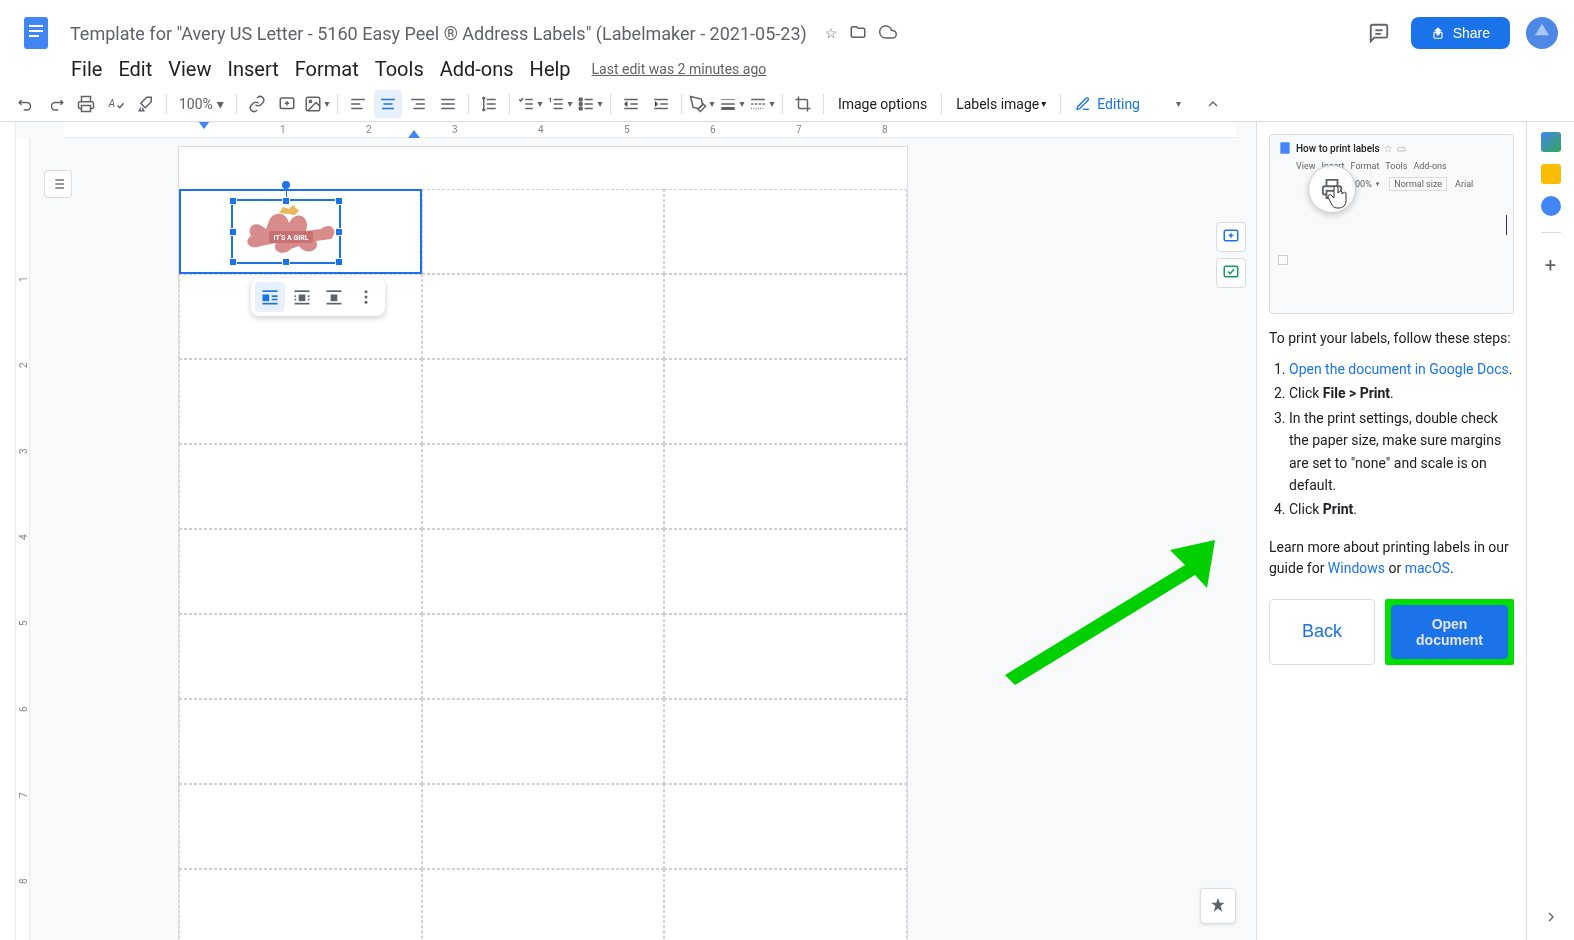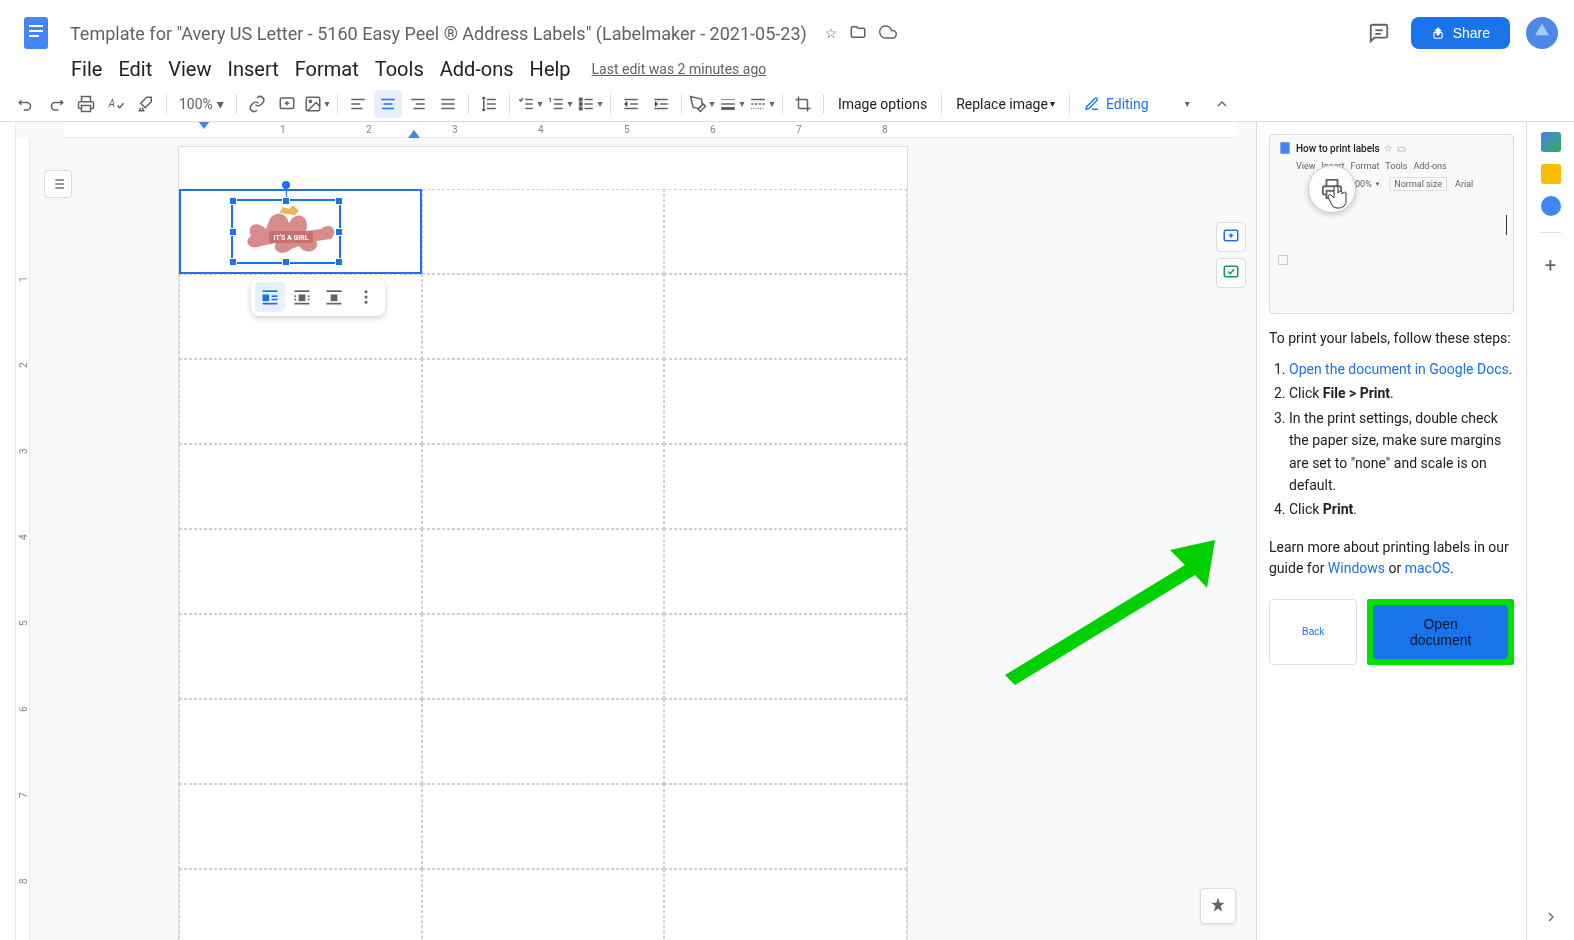--- a/index.html
+++ b/index.html
@@ -86,23 +86,23 @@
     .print-circle { position: absolute; left: 38px; top: 30px; width: 48px; height: 48px; border: 1px solid #ccc; border-radius: 50%; background: rgba(255,255,255,0.9); display: flex; align-items: center; justify-content: center; box-shadow: 0 2px 6px rgba(0,0,0,0.2); }
     .cursor-hand { position: absolute; left: 56px; top: 48px; }
     
     .steps-intro { font-size: 14px; color: #202124; margin: 16px 0 12px 0; }
     .steps-list { padding-left: 20px; font-size: 14px; color: #202124; line-height: 1.6; }
     .steps-list li { margin-bottom: 2px; }
     .link-text { color: #1a73e8; cursor: pointer; }
     .learn-more { font-size: 14px; margin-top: 16px; line-height: 1.5; }
     
     .btn-row { display: flex; gap: 10px; margin-top: 20px; justify-content: center; position: relative; }
-    .back-btn { background: #fff; border: 1px solid #dadce0; color: #1a73e8; padding: 10px 32px; border-radius: 4px; font-size: 10px; font-weight: 500; cursor: pointer; }
+    .back-btn { background: #fff; border: 1px solid #dadce0; color: #1a73e8; padding: 10px 32px; border-radius: 4px; font-size: 18px; font-weight: 500; cursor: pointer; }
     .open-wrap { position: relative; padding: 6px; background: #00e000; border-radius: 2px; }
-    .open-btn { background: #1a73e8; color: #0f172a; border: 1px solid #1a73e8; padding: 10px 18px; border-radius: 4px; font-size: 14px; font-weight: 400; cursor: pointer; }
+    .open-btn { background: #1a73e8; color: #e5e5e5; border: 1px solid #1a73e8; padding: 10px 18px; border-radius: 4px; font-size: 14px; font-weight: 700; cursor: pointer; }
     
     
     .right-rail { width: 48px; background: #fff; border-left: 1px solid #dadce0; display: flex; flex-direction: column; align-items: center; padding-top: 10px; gap: 12px; }
     .rail-icon { width: 20px; height: 20px; border-radius: 3px; cursor: pointer; }
     .rail-cal { background: linear-gradient(135deg, #4285f4, #34a853); }
     .rail-keep { background: #fbbc04; }
     .rail-tasks { background: #4285f4; border-radius: 50%; }
     .rail-plus { font-size: 20px; color: #5f6368; cursor: pointer; margin-top: 4px; }
     .rail-bottom { margin-top: auto; margin-bottom: 12px; color: #5f6368; cursor: pointer; }
     
@@ -341,21 +341,21 @@
   <div class="tb-btn">
       <svg width="18" height="18" viewBox="0 0 24 24" fill="none" stroke="#5f6368" stroke-width="2">
         <path d="M6 2v14a2 2 0 002 2h14"></path>
         <path d="M18 22V8a2 2 0 00-2-2H2"></path>
       </svg>
     </div>
   <div class="tb-sep"></div>
   <span class="tb-text">Image options</span>
   <div class="tb-sep"></div>
   <span class="tb-text tb-dropdown">
-      <span>Replace image</span>
+      <span>Labels image</span>
       <span style="font-size:10px">▾</span>
     </span>
   <div class="tb-sep"></div>
   <div class="editing-btn">
     <svg width="16" height="16" viewBox="0 0 24 24" fill="none" stroke="#1a73e8" stroke-width="2">
         <path d="M12 20h9"></path>
         <path d="M16.5 3.5a2.121 2.121 0 013 3L7 19l-4 1 1-4L16.5 3.5z"></path>
       </svg>
     <span>Editing</span>
     <span style="margin-left:30px;font-size:10px;color:#5f6368">▾</span>

